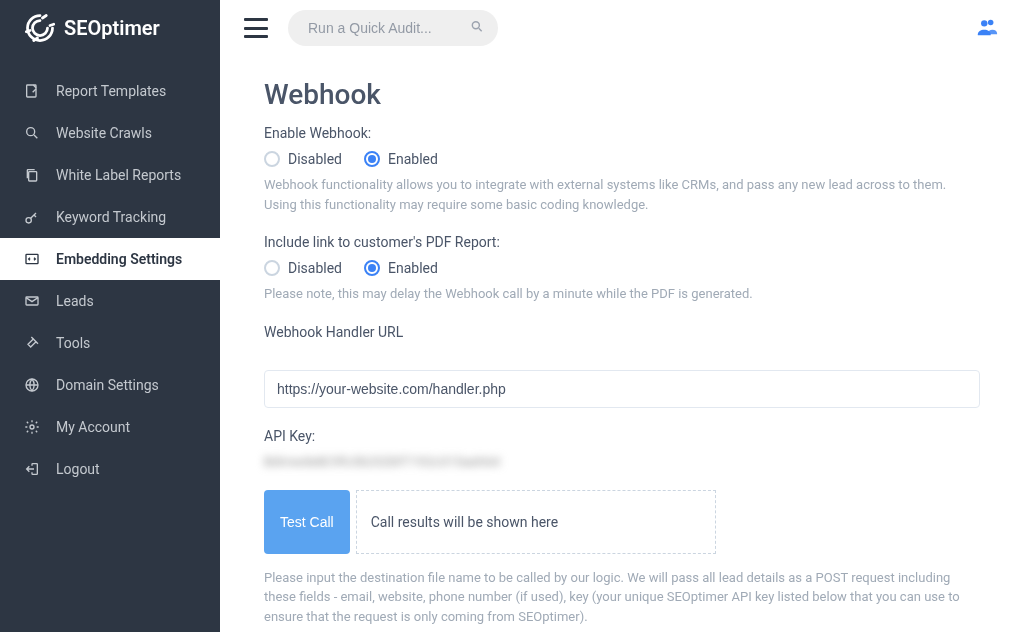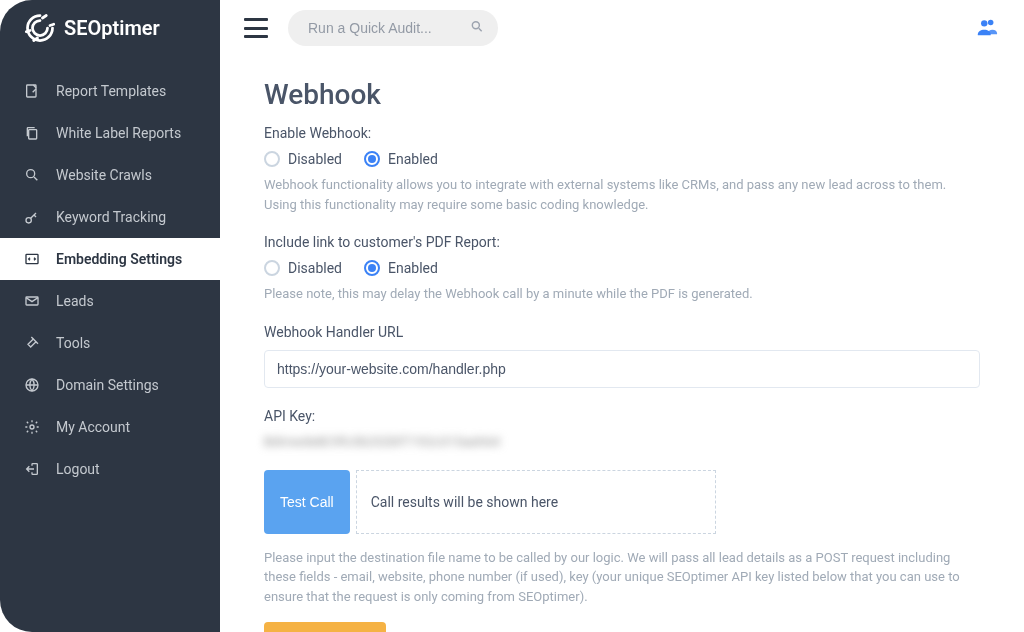--- a/index.html
+++ b/index.html
@@ -2,21 +2,21 @@
 <html><head>
 <meta charset="utf-8">
 <style>
   * { box-sizing: border-box; margin: 0; padding: 0; }
   body {
     font-family: -apple-system, BlinkMacSystemFont, "Segoe UI", Roboto, "Helvetica Neue", Arial, sans-serif;
     background: #fff;
     color: #4a5568;
     font-size: 14px;
   }
-  .app { display: flex; width: 1024px; height: 632px; overflow: hidden; border-radius: 32px; }
+  .app { display: flex; width: 1024px; height: 632px; overflow: hidden; }
 
   
   .sidebar {
     width: 220px;
     background: #2d3643;
     color: #d1d5db;
     flex-shrink: 0;
     display: flex;
     flex-direction: column;
   }
@@ -152,20 +152,21 @@
     width: 100%;
     max-width: 740px;
     height: 38px;
     border: 1px solid #e2e8f0;
     border-radius: 4px;
     padding: 0 12px;
     font-size: 14px;
     color: #4a5568;
     outline: none;
     margin-bottom: 20px;
+    margin-top: 20px;
   }
   .api-key-value {
     filter: blur(4px);
     color: #888;
     margin-bottom: 16px;
     user-select: none;
     height: 20px;
     font-size: 13px;
     letter-spacing: 0.3px;
   }
@@ -226,34 +227,34 @@
           <svg width="16" height="16" viewBox="0 0 24 24" fill="none" stroke="currentColor" stroke-width="2">
               <rect x="4" y="3" width="14" height="18" rx="1"></rect>
               <path d="M14 3 l4 4 M13 14 l5-5"></path>
             </svg>
         </span>
         <span>Report Templates</span>
       </div>
       <div class="nav-item">
         <span class="nav-icon">
           <svg width="16" height="16" viewBox="0 0 24 24" fill="none" stroke="currentColor" stroke-width="2">
+              <circle cx="10" cy="10" r="6"></circle>
+              <path d="M20 20l-5-5"></path>
+            </svg>
+        </span>
+        <span>Website Crawls</span>
+      </div>
+      <div class="nav-item">
+        <span class="nav-icon">
+          <svg width="16" height="16" viewBox="0 0 24 24" fill="none" stroke="currentColor" stroke-width="2">
               <rect x="7" y="7" width="12" height="14" rx="1"></rect>
               <path d="M5 17V5a1 1 0 011-1h10"></path>
             </svg>
         </span>
         <span>White Label Reports</span>
-      </div>
-      <div class="nav-item">
-        <span class="nav-icon">
-          <svg width="16" height="16" viewBox="0 0 24 24" fill="none" stroke="currentColor" stroke-width="2">
-              <circle cx="10" cy="10" r="6"></circle>
-              <path d="M20 20l-5-5"></path>
-            </svg>
-        </span>
-        <span>Website Crawls</span>
       </div>
       <div class="nav-item">
         <span class="nav-icon">
           <svg width="16" height="16" viewBox="0 0 24 24" fill="none" stroke="currentColor" stroke-width="2">
               <circle cx="7" cy="17" r="4"></circle>
               <path d="M10 14l8-8 M15 9l3 3"></path>
             </svg>
         </span>
         <span>Keyword Tracking</span>
       </div>

